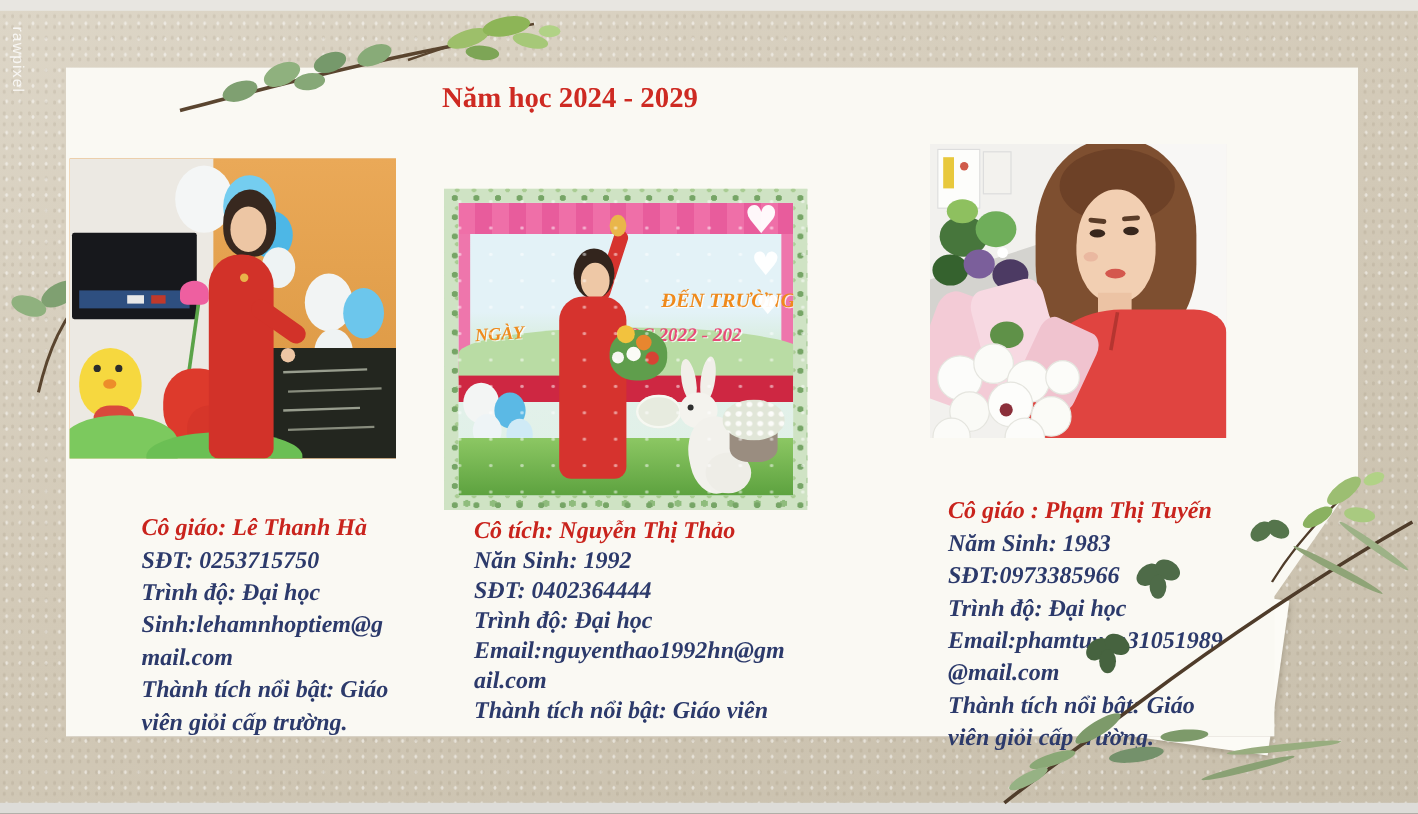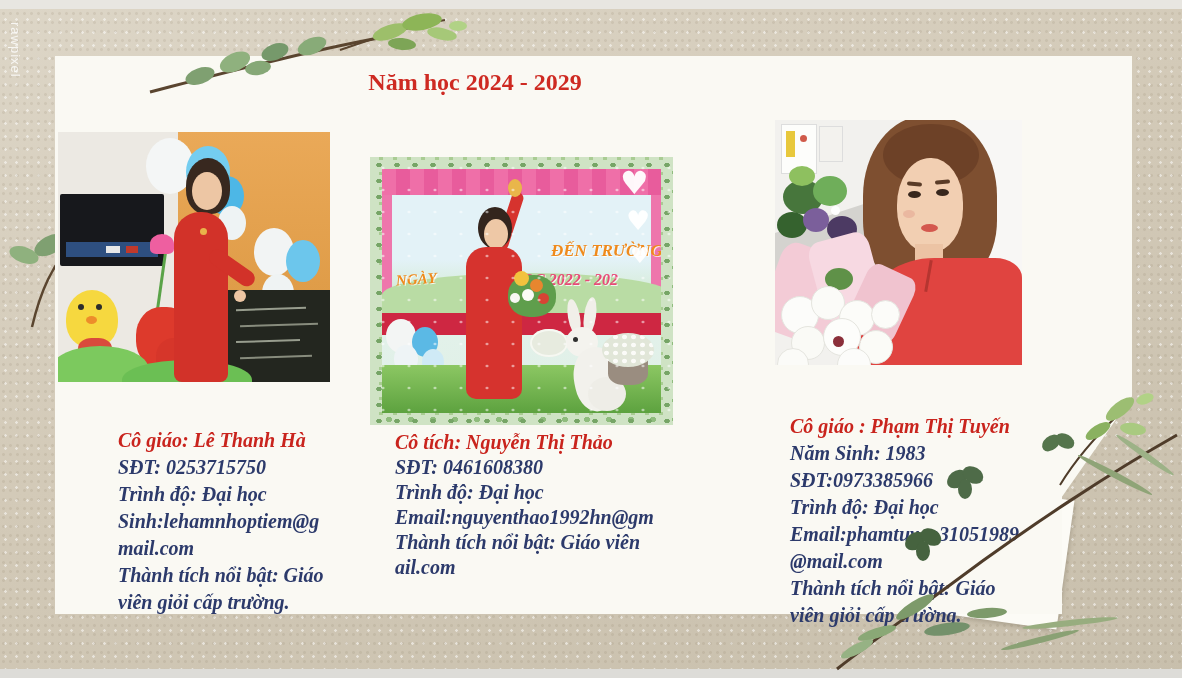--- a/index.html
+++ b/index.html
@@ -208,25 +208,26 @@
     <div>SĐT: 0253715750</div>
     <div>Trình độ: Đại học</div>
     <div>Sinh:lehamnhoptiem@g</div>
     <div>mail.com</div>
     <div>Thành tích nổi bật: Giáo</div>
     <div>viên giỏi cấp trường.</div>
   </div>
 
   <div class="tb tb2">
     <div class="nm">Cô tích: Nguyễn Thị Thảo</div>
-    <div>SĐT: 0461608380</div>
+    <div>Năn Sinh: 1992</div>
+    <div>SĐT: 0402364444</div>
     <div>Trình độ: Đại học</div>
     <div>Email:nguyenthao1992hn@gm</div>
+    <div>ail.com</div>
     <div>Thành tích nổi bật: Giáo viên</div>
-    <div>ail.com</div>
   </div>
 
   <div class="tb tb3">
     <div class="nm">Cô giáo : Phạm Thị Tuyến</div>
     <div>Năm Sinh: 1983</div>
     <div>SĐT:0973385966</div>
     <div>Trình độ: Đại học</div>
     <div>Email:phamtuyen31051989</div>
     <div>@mail.com</div>
     <div>Thành tích nổi bật: Giáo</div>

